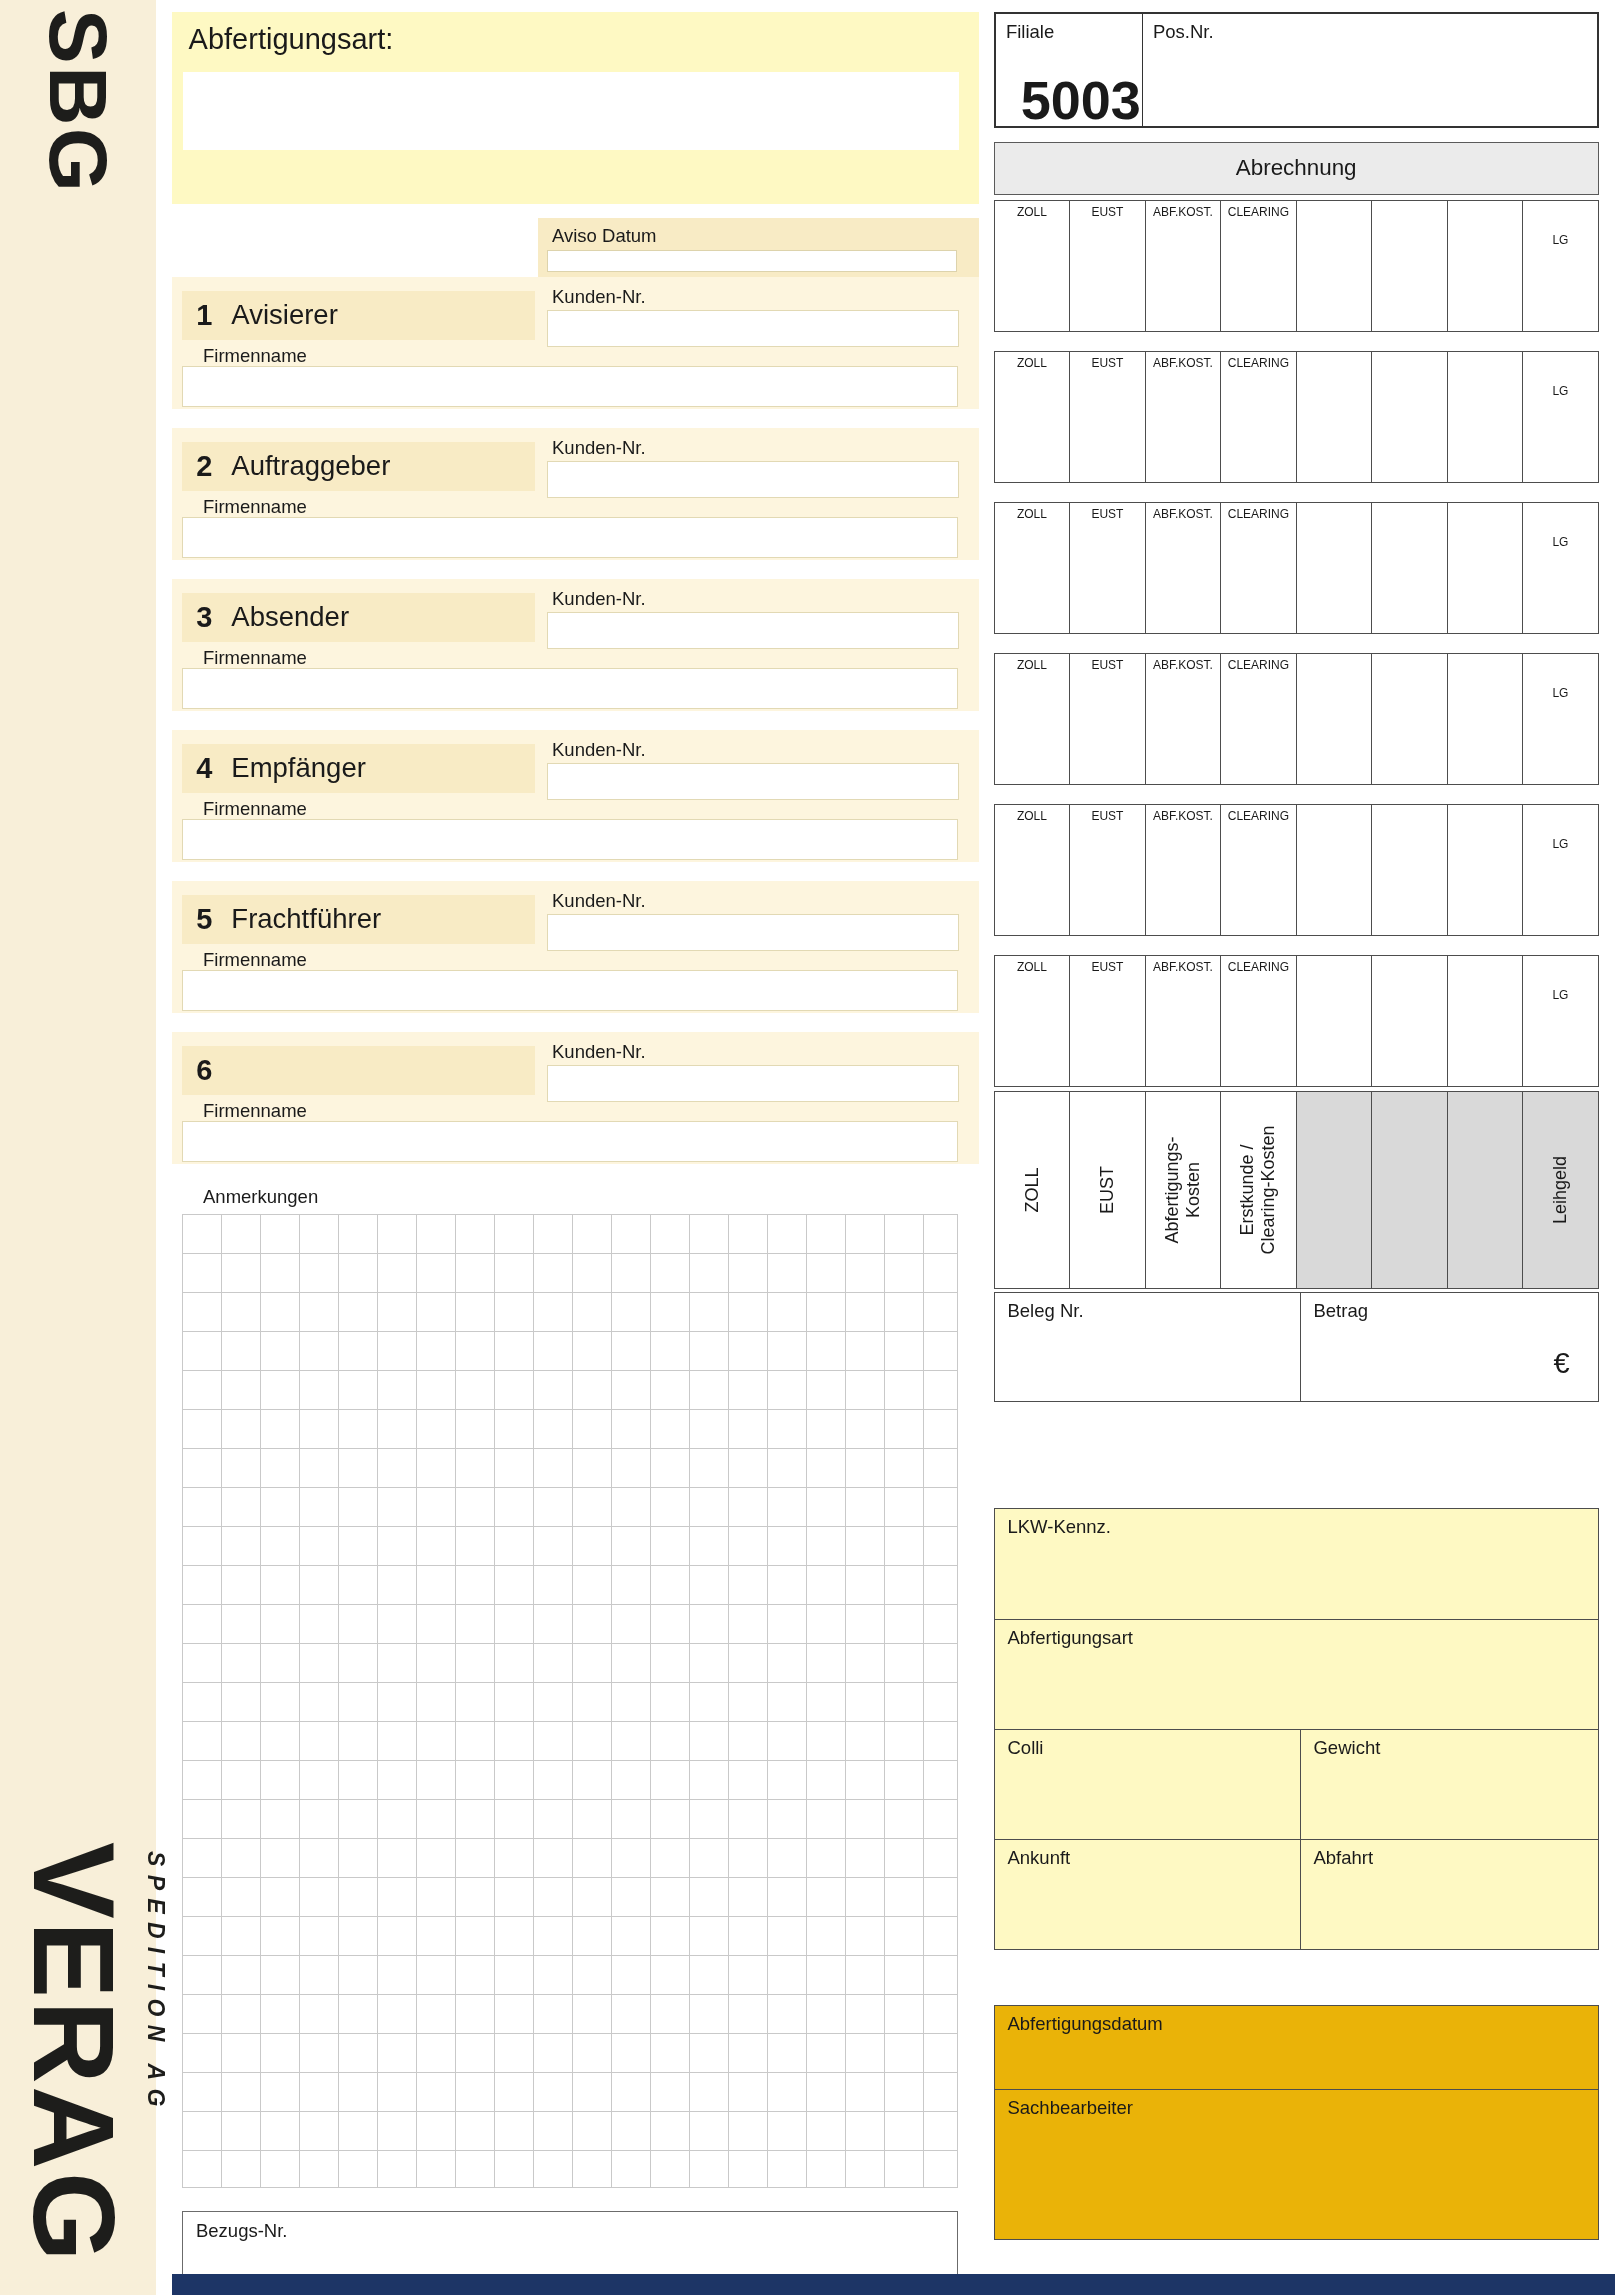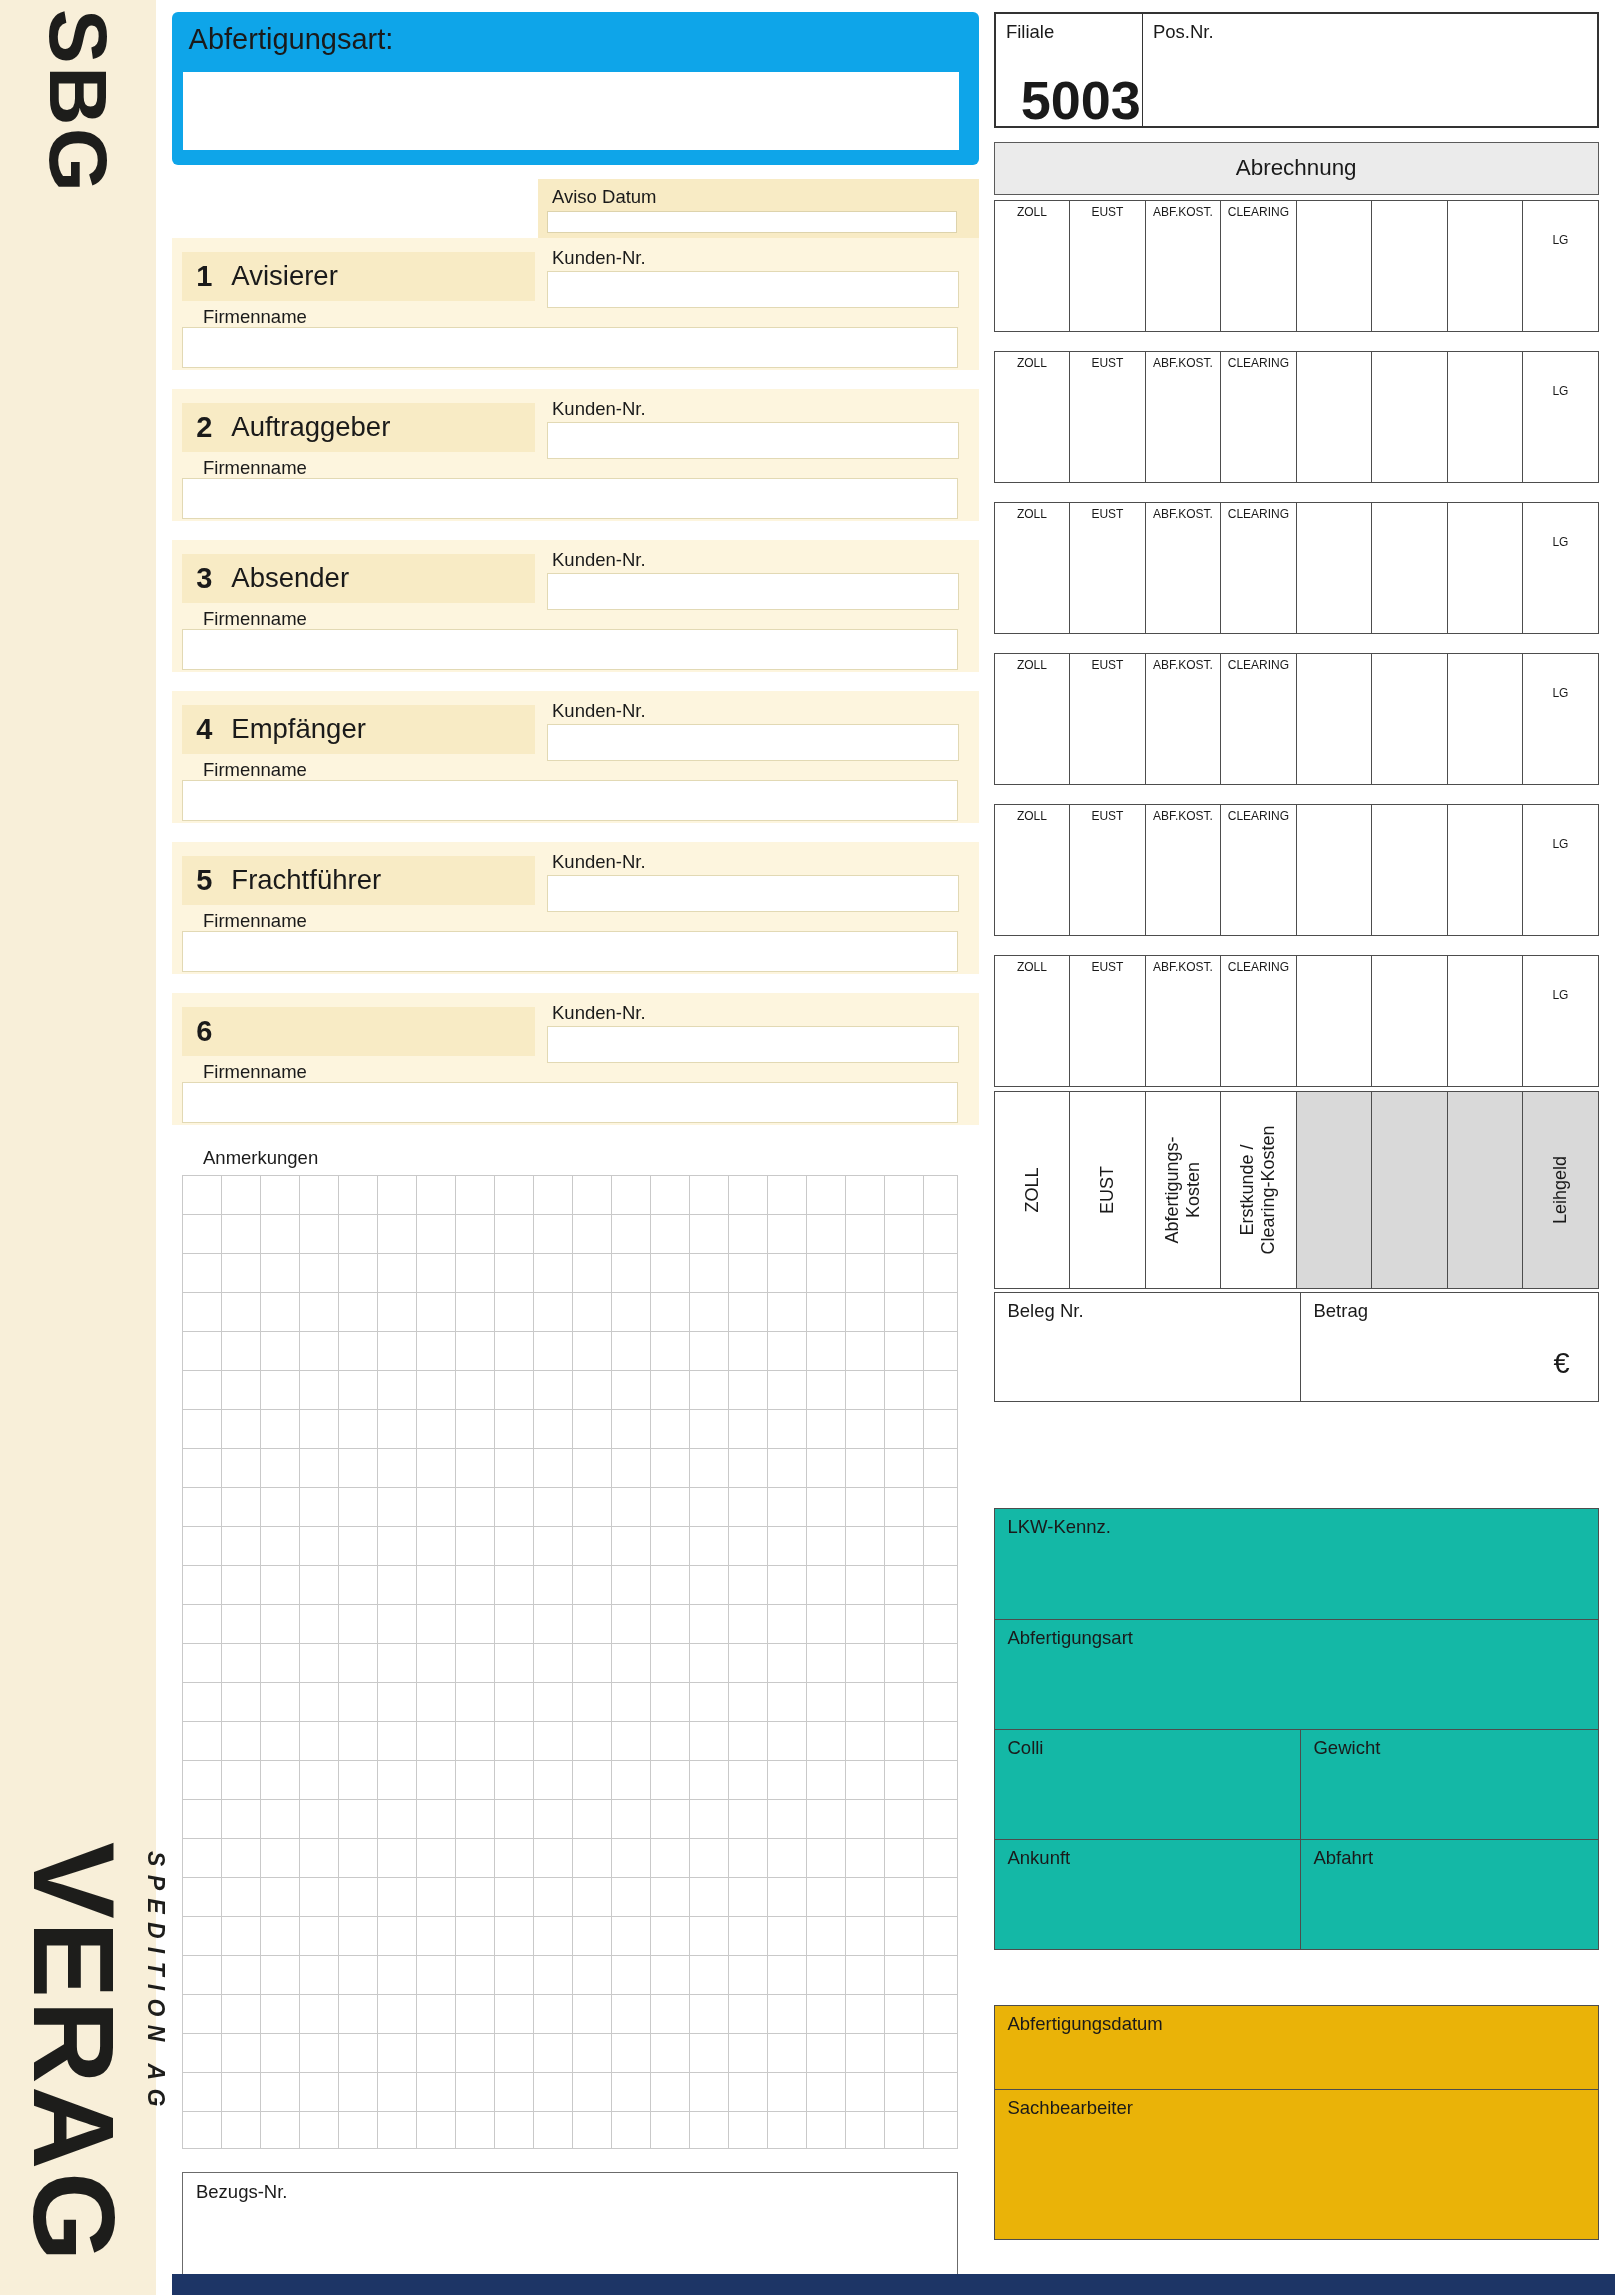--- a/index.html
+++ b/index.html
@@ -19,21 +19,21 @@
   .verag { writing-mode:vertical-lr; font-weight:bold; font-size:115px; letter-spacing:2.6px; color:#1d1d1b; }
   .sped  { writing-mode:vertical-lr; font-weight:bold; font-style:italic; font-size:23px;
            letter-spacing:8.3px; color:#1d1d1b; margin-left:2.6px; margin-top:9px; }
 
   
   .main { position:absolute; left:172px; top:11.5px; display:flex; gap:14.7px; align-items:flex-start; }
   .col-left  { width:807px; }
   .col-right { width:605px; }
 
   
-  .hdr-gray { height:153px; background:#0ea5e9; position:relative;border-radius:6px; }
+  .hdr-gray { height:192px; background:#fef9c3; position:relative; }
   .hdr-label { position:absolute; left:16.6px; top:11.5px; font-size:29px; }
   .hdr-input { position:absolute; left:11px; top:60px; width:776px; height:78px; background:#ffffff; }
 
   
   .aviso { margin-left:366px; margin-top:14px; width:441px; height:59px; background:#f8ebc5; position:relative; }
   .aviso-label { position:absolute; left:14px; top:7.7px; font-size:18.5px; }
   .aviso-field { position:absolute; left:9px; top:32px; width:410px; height:22px; background:#fff; border:0.6px solid #ddd3ac; }
 
   
   .sec { position:relative; height:132px; background:#fdf5de; margin-top:19px; }
@@ -84,21 +84,21 @@
   .leg-cell.gray { background:#d9d9d9; }
   .vlabel { position:absolute; left:50%; top:50%; transform:translate(-50%,-50%) rotate(-90deg);
             width:187px; text-align:center; white-space:pre-line; font-size:18px; line-height:1.15; }
 
   .beleg-row { margin-top:2.6px; height:110px; border:1.3px solid #4d4d4d; display:flex; background:#fff; }
   .beleg-cell { width:306px; border-right:1.3px solid #4d4d4d; position:relative; }
   .betrag-cell { flex:1; position:relative; }
   .euro { position:absolute; right:28px; top:54px; font-size:29px; }
 
   
-  .lkw-group { margin-top:106px; border:1.3px solid #4d4d4d; background:#14b8a6; }
+  .lkw-group { margin-top:106px; border:1.3px solid #4d4d4d; background:#fef9c3; }
   .lkw-row { height:110px; border-top:1.3px solid #4d4d4d; position:relative; display:flex; }
   .lkw-group .lkw-row:first-child { border-top:none; }
   .half-l { width:306px; border-right:1.3px solid #4d4d4d; position:relative; }
   .half-r { flex:1; position:relative; }
 
   
   .abf-box { margin-top:55px; border:1.3px solid #4d4d4d; background:#eab308; }
   .abf-row1 { height:83px; position:relative; }
   .abf-row2 { height:150px; border-top:1.3px solid #4d4d4d; position:relative; }
 

